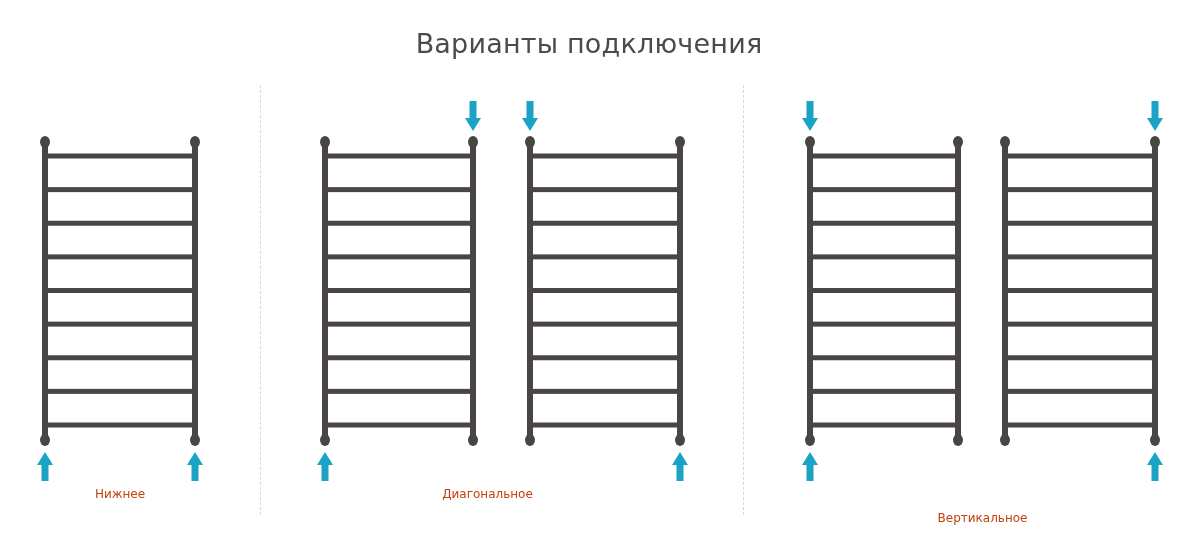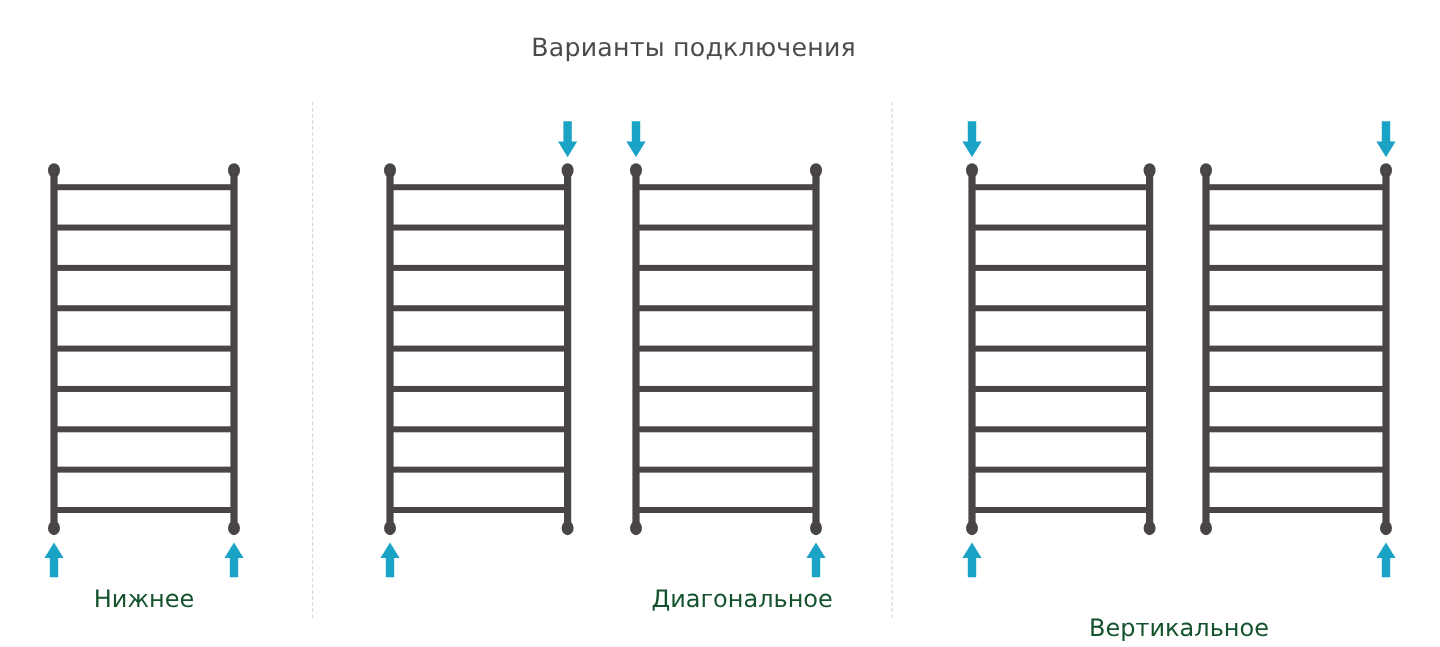--- a/index.html
+++ b/index.html
@@ -1,20 +1,20 @@
 <!DOCTYPE html>
 <html><head>
   <meta charset="utf-8">
   <style>
     html, body { margin: 0; padding: 0; background: #ffffff; }
     body { width: 1200px; height: 539px; position: relative; overflow: hidden;
            font-family: "DejaVu Sans", "Liberation Sans", sans-serif; color: #4a4646; }
     .title { position: absolute; top: 28px; left: 0; width: 1156px; text-align: center;
-             font-size: 21px; color: #4d4a4a; letter-spacing: 0.2px; }
-    .label { position: absolute; top: 487px; font-size: 20px; color: #14532d; text-align: center; }
+             font-size: 27px; color: #4d4a4a; letter-spacing: 0.2px; padding-left: 11px; }
+    .label { position: absolute; top: 487px; font-size: 12px; color: #c2410c; text-align: center; }
     .divider { position: absolute; top: 85px; height: 430px; width: 0;
                border-left: 1px dashed #d8d8d8; }
     svg.diagram { position: absolute; left: 0; top: 0; }
   </style>
 </head>
 <body>
 
 <div class="title">Варианты подключения</div>
 
 <div class="divider" style="left:260px;"></div>
@@ -116,14 +116,14 @@
       <polygon points="526.5,101 533.5,101 533.5,118 538,118 530,131 522,118 526.5,118" fill="#1ba3c6"></polygon>
       <polygon points="680,452 688,465 683.5,465 683.5,481 676.5,481 676.5,465 672,465" fill="#1ba3c6"></polygon>
       <polygon points="806.5,101 813.5,101 813.5,118 818,118 810,131 802,118 806.5,118" fill="#1ba3c6"></polygon>
       <polygon points="810,452 818,465 813.5,465 813.5,481 806.5,481 806.5,465 802,465" fill="#1ba3c6"></polygon>
       <polygon points="1151.5,101 1158.5,101 1158.5,118 1163,118 1155,131 1147,118 1151.5,118" fill="#1ba3c6"></polygon>
       <polygon points="1155,452 1163,465 1158.5,465 1158.5,481 1151.5,481 1151.5,465 1147,465" fill="#1ba3c6"></polygon>
     </g>
 </svg>
 
 <div class="label" style="left:45px; width:150px;">Нижнее</div>
-<div class="label" style="left:339px; width:355px;text-align:right;">Диагональное</div>
+<div class="label" style="left:310px; width:355px;">Диагональное</div>
 <div class="label" style="left:810px; width:345px;margin-top:24px;">Вертикальное</div>
 
 </body></html>

